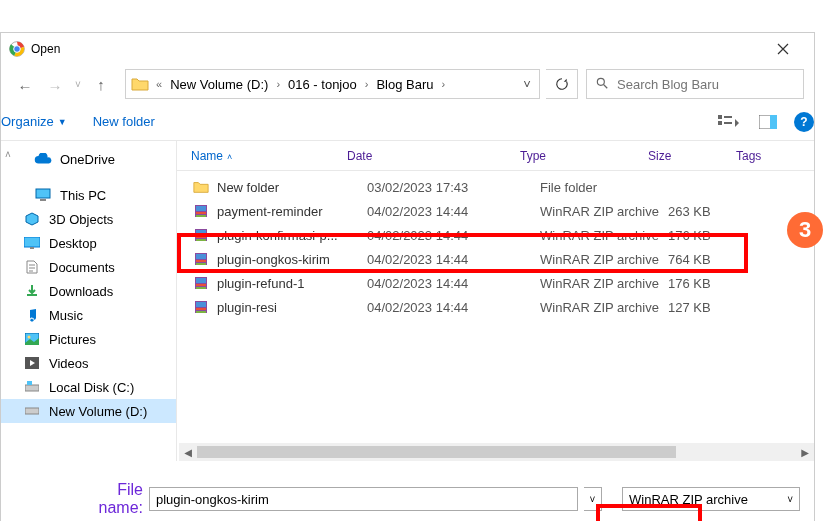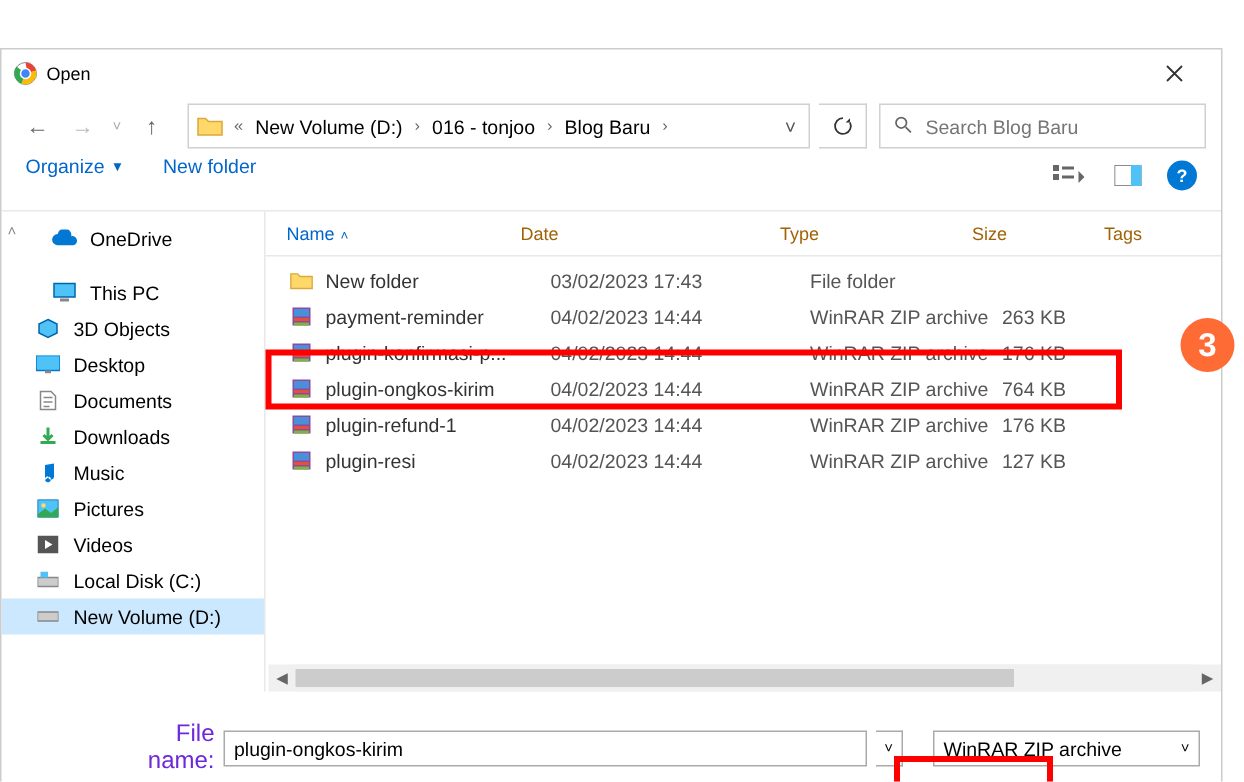--- a/index.html
+++ b/index.html
@@ -15,37 +15,37 @@
     .dropdown-caret { font-size: 10px; color: #aaa; width: 14px; text-align: center; }
     .breadcrumb-bar { flex: 1; border: 1px solid #d0d0d0; height: 30px; display: flex; align-items: center; margin: 0 4px 0 8px; padding-left: 4px; }
     .folder-mini { width: 20px; height: 20px; display: flex; align-items: center; justify-content: center; }
     .bc-sep { padding: 0 6px; color: #666; font-size: 11px; }
     .bc-item { padding: 0 2px; font-size: 13px; cursor: pointer; }
     .dd-arrow { margin-left: auto; width: 24px; height: 28px; display: flex; align-items: center; justify-content: center; color: #555; }
     .refresh-btn { width: 32px; height: 30px; border: 1px solid #d0d0d0; border-left: none; display: flex; align-items: center; justify-content: center; cursor: pointer; }
     .search-box { width: 218px; height: 30px; border: 1px solid #d0d0d0; display: flex; align-items: center; margin-left: 6px; padding: 0 8px; gap: 8px; }
     .search-icon { color: #666; font-size: 13px; }
     .search-input { border: none; outline: none; font-size: 13px; flex: 1; color: #777; background: transparent; }
-    .toolbar-row { height: 38px; display: flex; align-items: flex-start; padding: 0 16px; border-bottom: 1px solid #e8e8e8; }
+    .toolbar-row { height: 38px; display: flex; align-items: center; padding: 0 0; border-bottom: 1px solid #e8e8e8; }
     .toolbar-link { color: #0066cc; font-size: 13px; cursor: pointer; display: flex; align-items: center; gap: 4px; }
     .toolbar-link .caret { font-size: 9px; }
     .toolbar-link.nf { margin-left: 26px; }
     .toolbar-right { margin-left: auto; display: flex; align-items: center; gap: 12px; }
     .view-icon { width: 28px; height: 28px; display: flex; align-items: center; justify-content: center; cursor: pointer; }
     .help-icon { width: 20px; height: 20px; border-radius: 50%; background: #0078d4; color: #fff; display: flex; align-items: center; justify-content: center; font-size: 12px; font-weight: bold; }
     .content-area { display: flex; height: 320px; }
     .nav-pane { width: 176px; border-right: 1px solid #e8e8e8; overflow: hidden; padding-top: 6px; position: relative; }
     .nav-item { height: 24px; display: flex; align-items: center; padding-left: 22px; gap: 8px; font-size: 13px; cursor: pointer; }
     .nav-item.root { padding-left: 33px; font-weight: normal; }
     .nav-item-icon { width: 18px; height: 18px; display: flex; align-items: center; justify-content: center; }
     .nav-item.selected { background: #cce8ff; }
     .nav-tree-caret { position: absolute; left: 4px; top: 8px; font-size: 10px; color: #888; }
     .file-area { flex: 1; position: relative; display: flex; flex-direction: column; }
     .col-headers { height: 30px; display: flex; align-items: center; border-bottom: 1px solid #e8e8e8; padding-left: 14px; }
-    .col-header { font-size: 12px; color: #a16207; cursor: pointer; }
+    .col-header { font-size: 12px; color: #4c1d95; cursor: pointer; }
     .ch-name { width: 156px; color: #0066cc; }
     .ch-date { width: 173px; }
     .ch-type { width: 128px; }
     .ch-size { width: 88px; }
     .ch-tags { flex: 1; }
     .sort-caret { font-size: 9px; margin-left: 4px; color: #0066cc; }
     .file-list { flex: 1; position: relative; padding-top: 4px; }
     .file-row { height: 24px; display: flex; align-items: center; padding-left: 14px; font-size: 13px; color: #333; cursor: pointer; }
     .file-icon { width: 20px; height: 18px; margin-right: 6px; display: flex; align-items: center; justify-content: center; }
     .fr-name { width: 150px; overflow: hidden; text-overflow: ellipsis; white-space: nowrap; }

